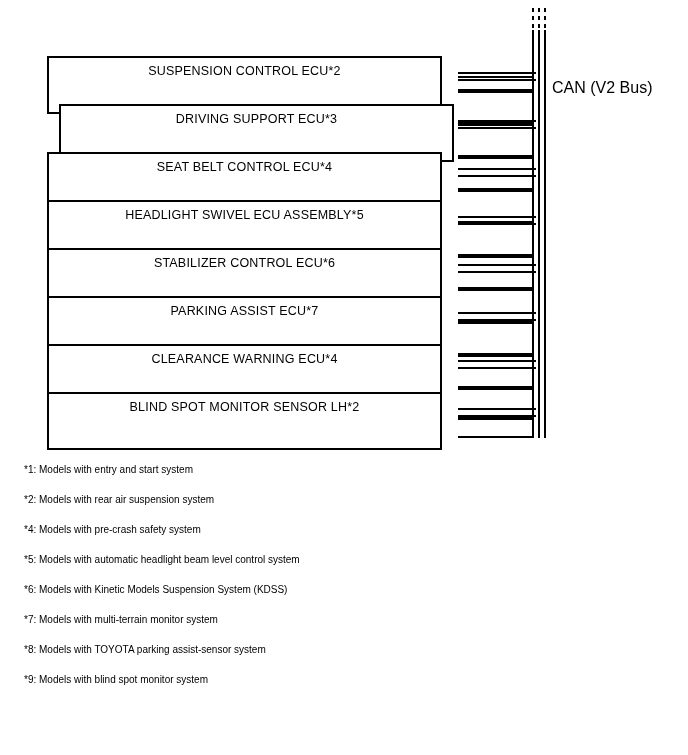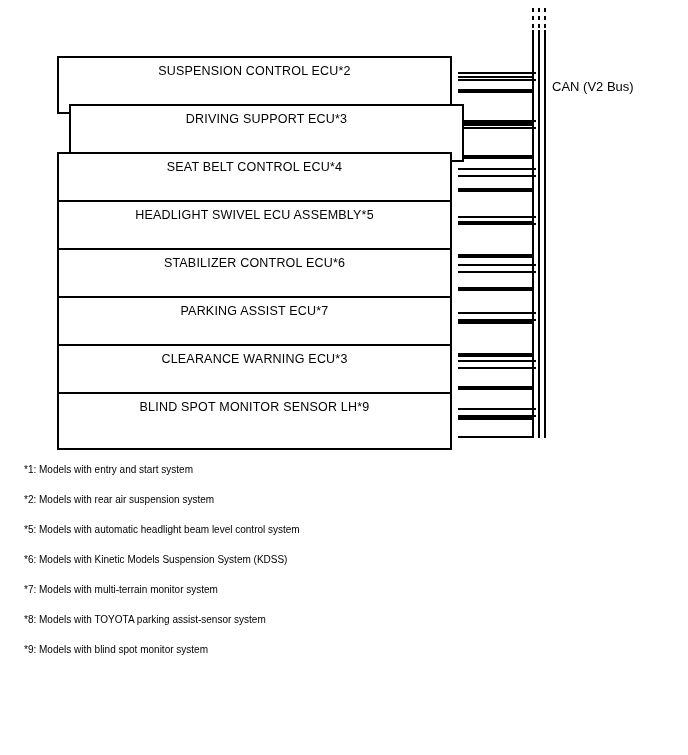--- a/index.html
+++ b/index.html
@@ -19,21 +19,21 @@
   #diagram {
     position: absolute;
     left: 0;
     top: 0;
     width: 688px;
     height: 450px;
   }
 
   .ecu-box {
     position: absolute;
-    left: 57px;
+    left: 47px;
     width: 395px;
     height: 58px;
     border: 2px solid #000000;
     box-sizing: border-box;
     background: #ffffff;
   }
   .ecu-label {
     position: absolute;
     left: 0;
     right: 0;
@@ -79,21 +79,21 @@
     position: absolute;
     width: 2px;
     background: repeating-linear-gradient(
       to bottom,
       #000000 0px, #000000 4px,
       #ffffff 4px, #ffffff 8px
     );
   }
   .bus-label {
     position: absolute;
-    font-size: 13px;
+    font-size: 16px;
     white-space: nowrap;
   }
 
   
   #footnotes {
     position: absolute;
     left: 24px;
     top: 455px;
     width: 640px;
   }
@@ -185,29 +185,30 @@
   <div class="ecu-box" style="top:200px;">
     <div class="ecu-label">HEADLIGHT SWIVEL ECU ASSEMBLY*5</div>
   </div>
   <div class="ecu-box" style="top:248px;padding-left:48px;">
     <div class="ecu-label">STABILIZER CONTROL ECU*6</div>
   </div>
   <div class="ecu-box" style="top:296px;">
     <div class="ecu-label">PARKING ASSIST ECU*7</div>
   </div>
   <div class="ecu-box" style="top:344px;">
-    <div class="ecu-label">CLEARANCE WARNING ECU*3</div>
+    <div class="ecu-label">CLEARANCE WARNING ECU*4</div>
   </div>
   <div class="ecu-box" style="top:392px;">
-    <div class="ecu-label">BLIND SPOT MONITOR SENSOR LH*9</div>
+    <div class="ecu-label">BLIND SPOT MONITOR SENSOR LH*2</div>
   </div>
 
 </div>
 
 <div id="footnotes">
   <div class="footnote">*1: Models with entry and start system</div>
   <div class="footnote">*2: Models with rear air suspension system</div>
+  <div class="footnote">*4: Models with pre-crash safety system</div>
   <div class="footnote">*5: Models with automatic headlight beam level control system</div>
   <div class="footnote">*6: Models with Kinetic Models Suspension System (KDSS)</div>
   <div class="footnote">*7: Models with multi-terrain monitor system</div>
   <div class="footnote">*8: Models with TOYOTA parking assist-sensor system</div>
   <div class="footnote">*9: Models with blind spot monitor system</div>
 </div>
 
 </body></html>

